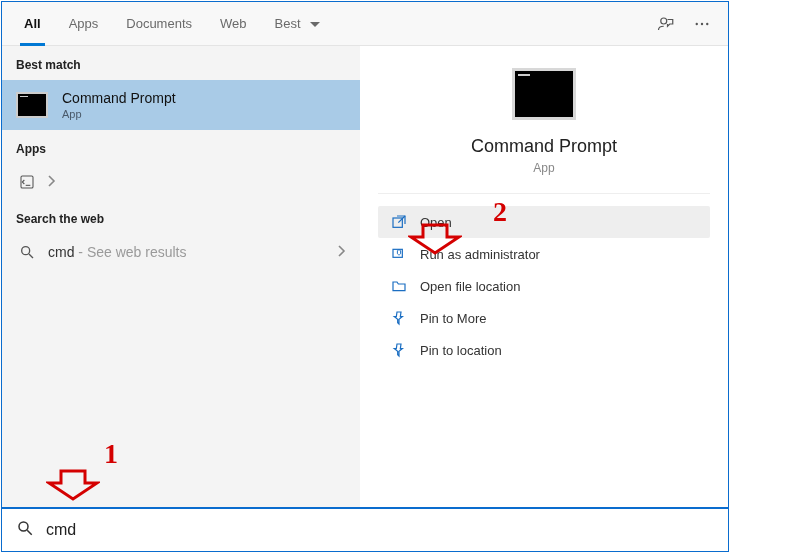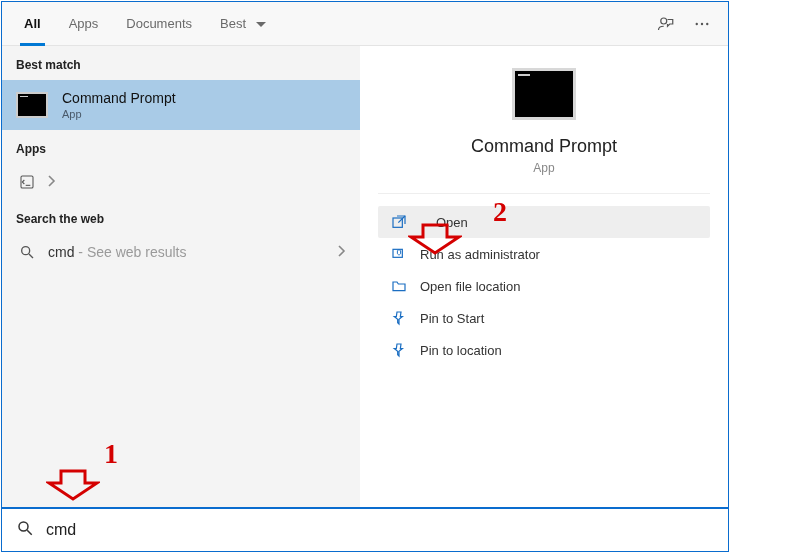--- a/index.html
+++ b/index.html
@@ -36,21 +36,21 @@
 
   
   .preview-head { display: flex; flex-direction: column; align-items: center; padding: 22px 0 18px; border-bottom: 1px solid #eee; margin: 0 18px; }
   .preview-thumb { width: 64px; height: 52px; background: #000; border: 3px solid #d8d8d8; position: relative; }
   .preview-thumb::after { content:""; position:absolute; top:3px; left:3px; width:12px; height:2px; background:#ccc; }
   .preview-title { font-size: 18px; color: #222; margin-top: 16px; }
   .preview-sub { font-size: 12px; color: #888; margin-top: 4px; }
 
   .action-list { padding: 12px 18px; }
   .action-item { display: flex; align-items: center; padding: 8px 10px; font-size: 13px; color: #333; cursor: pointer; border-radius: 2px; }
-  .action-item.selected { background: #eeeeee; gap: 16px; }
+  .action-item.selected { background: #eeeeee; }
   .action-item .aicon { width: 22px; display:flex; align-items:center; justify-content:center; margin-right: 10px; color: #1b6ec2; }
 
   
   .search-bar { height: 44px; border-top: 2px solid #0a6cce; display: flex; align-items: center; padding: 0 14px; background: #fff; }
   .search-bar .sicon { color: #555; margin-right: 12px; }
   .search-bar input { border: none; outline: none; font-size: 16px; flex: 1; background: transparent; color: #222; }
 
   
   .annot-num { position: absolute; font-family: "Times New Roman", serif; font-weight: bold; font-size: 28px; color: #d40000; }
   .annot-arrow { position: absolute; }
@@ -58,20 +58,21 @@
 </style>
 </head>
 <body>
 
 <div class="window">
 
   <div class="tabs">
     <div class="tab active">All</div>
     <div class="tab">Apps</div>
     <div class="tab">Documents</div>
+    <div class="tab">Web</div>
     <div class="tab">
       <span>Best</span>
       <span class="chev-down">
         <svg width="10" height="6" viewBox="0 0 10 6">
             <path d="M0 0 L5 5 L10 0" fill="#6a6a6a"></path>
           </svg>
       </span>
     </div>
     <div class="tabs-spacer"></div>
     <div class="tabs-icon">
@@ -171,21 +172,21 @@
               </svg>
           </div>
           <span>Open file location</span>
         </div>
         <div class="action-item">
           <div class="aicon">
             <svg width="16" height="16" viewBox="0 0 24 24" fill="none" stroke="#1b6ec2" stroke-width="1.8">
                 <path d="M9 3h6l-1 7h3l-5 4v7l-2-2v-5l-5-4h3z"></path>
               </svg>
           </div>
-          <span>Pin to Start</span>
+          <span>Pin to More</span>
         </div>
         <div class="action-item">
           <div class="aicon">
             <svg width="16" height="16" viewBox="0 0 24 24" fill="none" stroke="#1b6ec2" stroke-width="1.8">
                 <path d="M9 3h6l-1 7h3l-5 4v7l-2-2v-5l-5-4h3z"></path>
               </svg>
           </div>
           <span>Pin to location</span>
         </div>
       </div>

